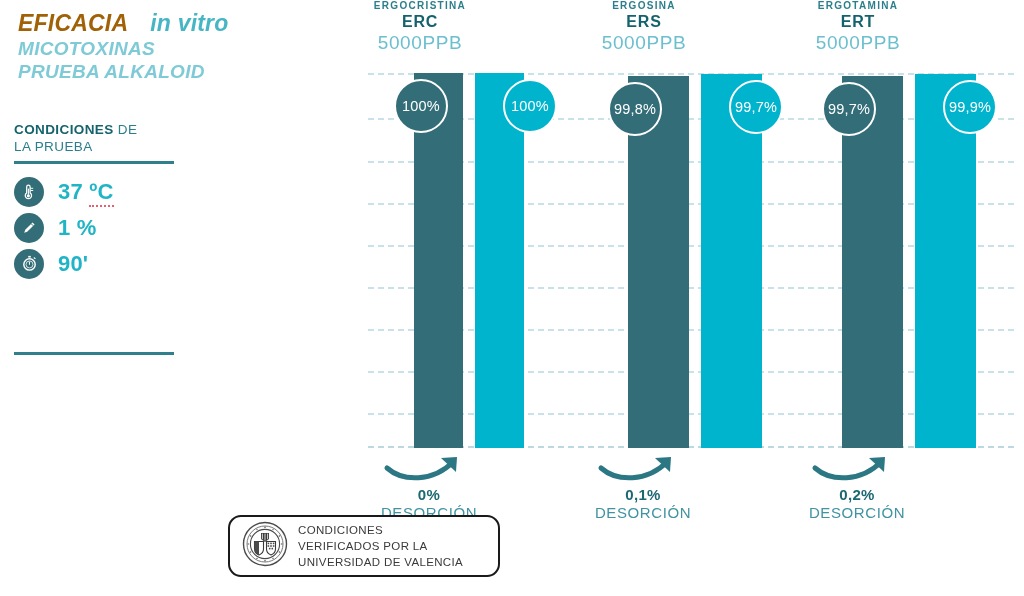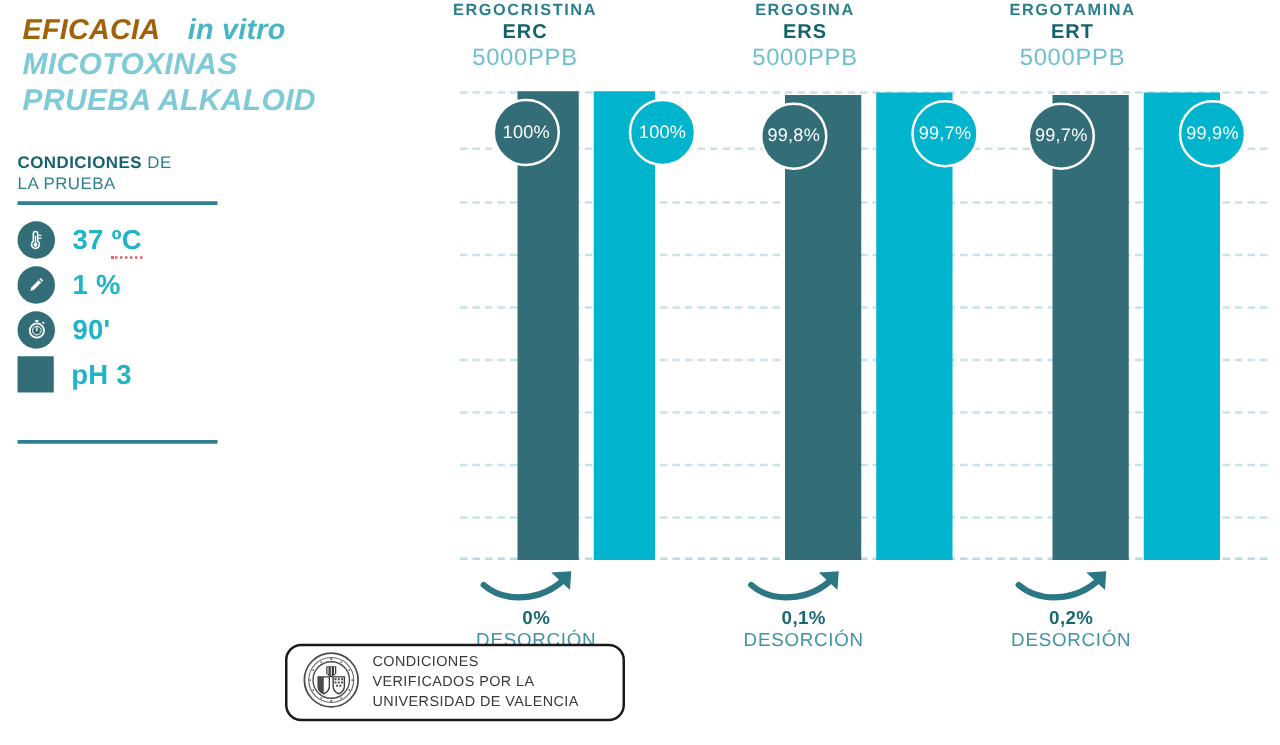--- a/index.html
+++ b/index.html
@@ -31,21 +31,21 @@
     font-style: italic;
     color: #a16207;
   }
   .title-invitro {
     font-weight: bold;
     font-style: italic;
     color: #46b5c4;
     margin-left: 22px;
   }
   .title-sub {
-    font-size: 24px;
+    font-size: 19px;
     font-weight: bold;
     font-style: italic;
     color: #7ecad6;
     line-height: 1.22;
     letter-spacing: 0.3px;
     white-space: nowrap;
   }
 
   #conditions {
     position: absolute;
@@ -170,21 +170,21 @@
   .badge.ph3 { background: #336e78; left: -20px; }
   .badge.ph7 { background: #00b4ce; left: 28px; }
 
   .group-header {
     position: absolute;
     top: 0;
     width: 200px;
     text-align: center;
   }
   .gh-name {
-    font-size: 13px;
+    font-size: 10px;
     font-weight: bold;
     color: #2b7f8c;
     letter-spacing: 1.3px;
   }
   .gh-code {
     font-size: 16px;
     font-weight: bold;
     color: #14626d;
     letter-spacing: 0.8px;
     margin-top: 2px;
@@ -290,24 +290,20 @@
           <circle cx="12" cy="13.2" r="7.2" fill="none" stroke="#ffffff" stroke-width="1.8"></circle>
           <circle cx="12" cy="13.2" r="4.4" fill="none" stroke="#ffffff" stroke-width="1"></circle>
           <rect x="10.4" y="2.4" width="3.2" height="2.1" fill="#ffffff"></rect>
           <rect x="11.3" y="9.6" width="1.3" height="4" fill="#ffffff"></rect>
           <rect x="17.2" y="4.6" width="2.6" height="1.4" fill="#ffffff" transform="rotate(40 18.5 5.3)"></rect>
         </svg>
       </span>
       <span class="cond-value">90'</span>
     </div>
 
-    <div class="cond-row">
-      <span class="cond-swatch sw-ph3"></span>
-      <span class="cond-value ph">pH 3</span>
-    </div>
 
 
   </div>
 </div>
 <div id="cond-bottom-rule"></div>
 
 <div id="chart">
 
   <div class="group-header" style="left:-18px;">
     <div class="gh-name">ERGOCRISTINA</div>

